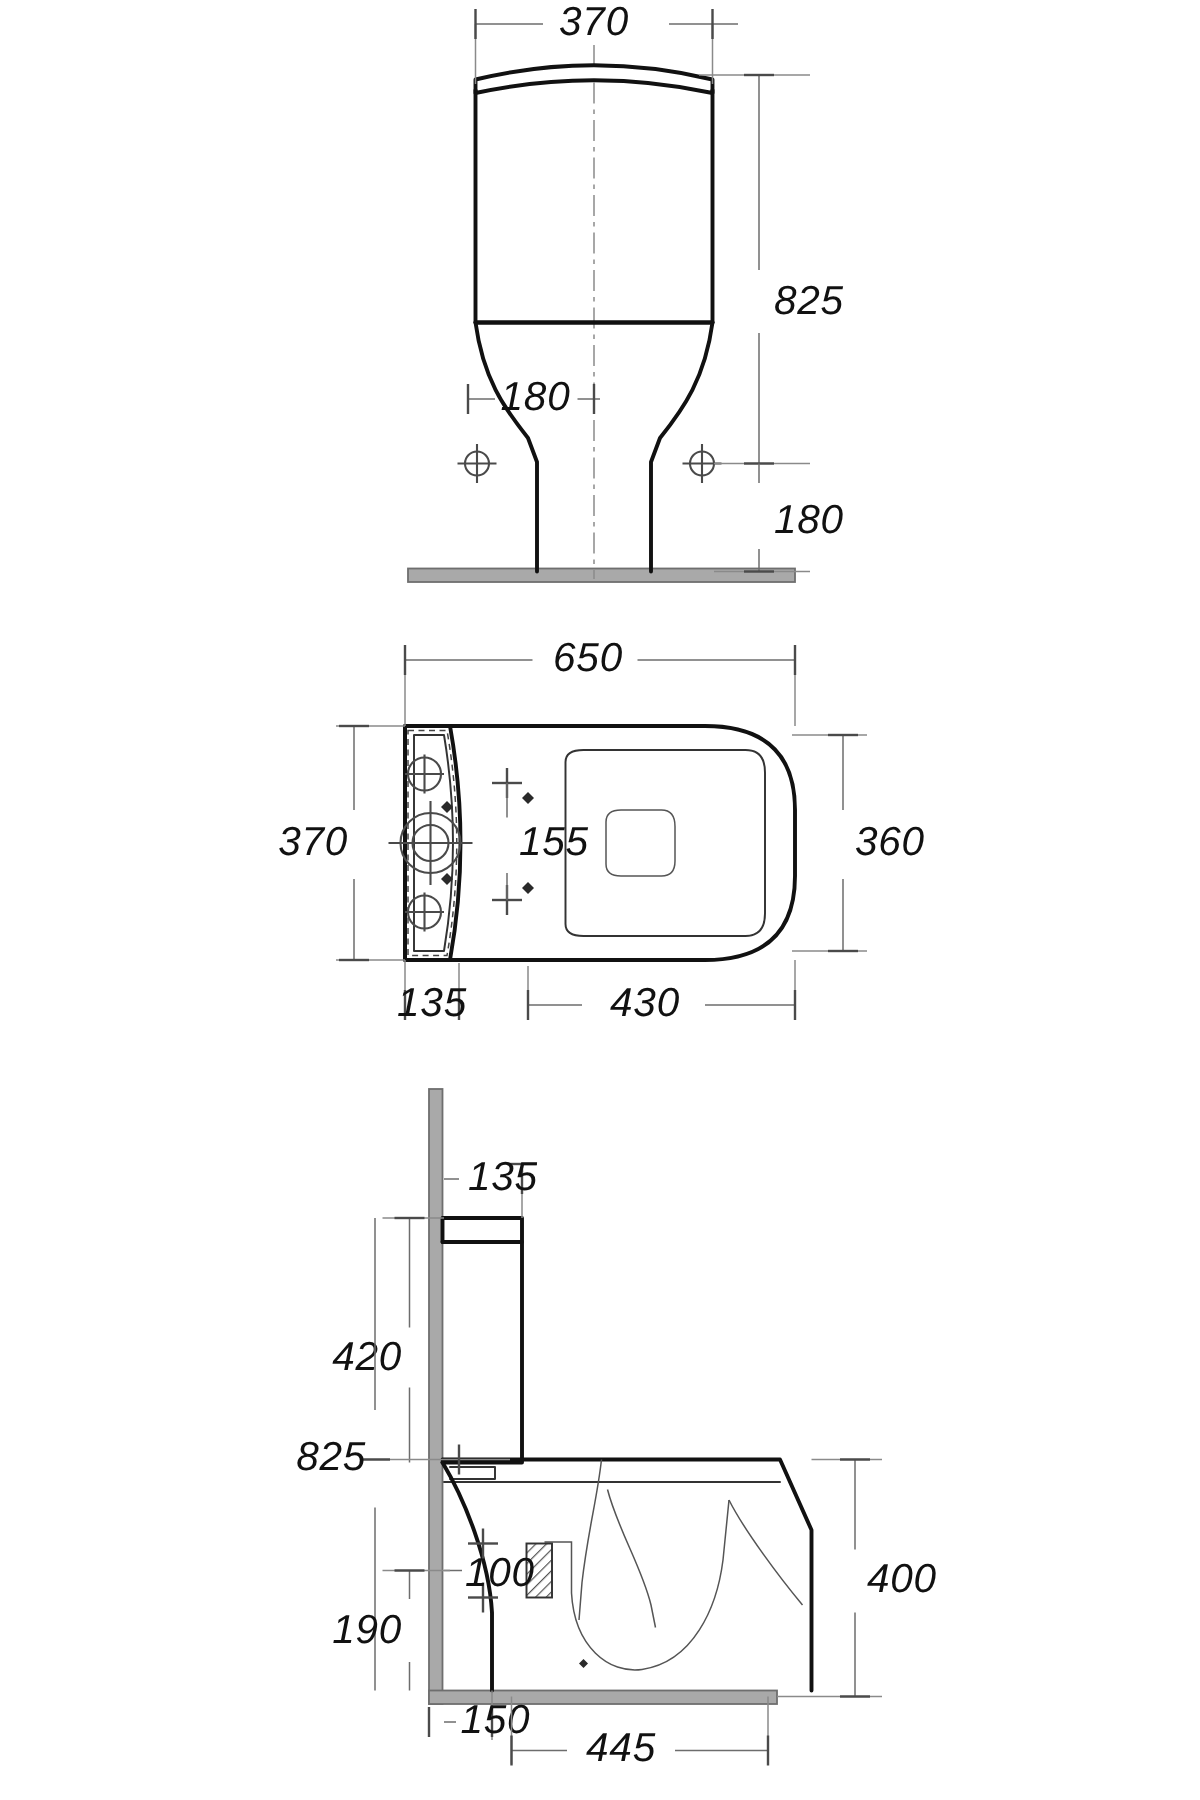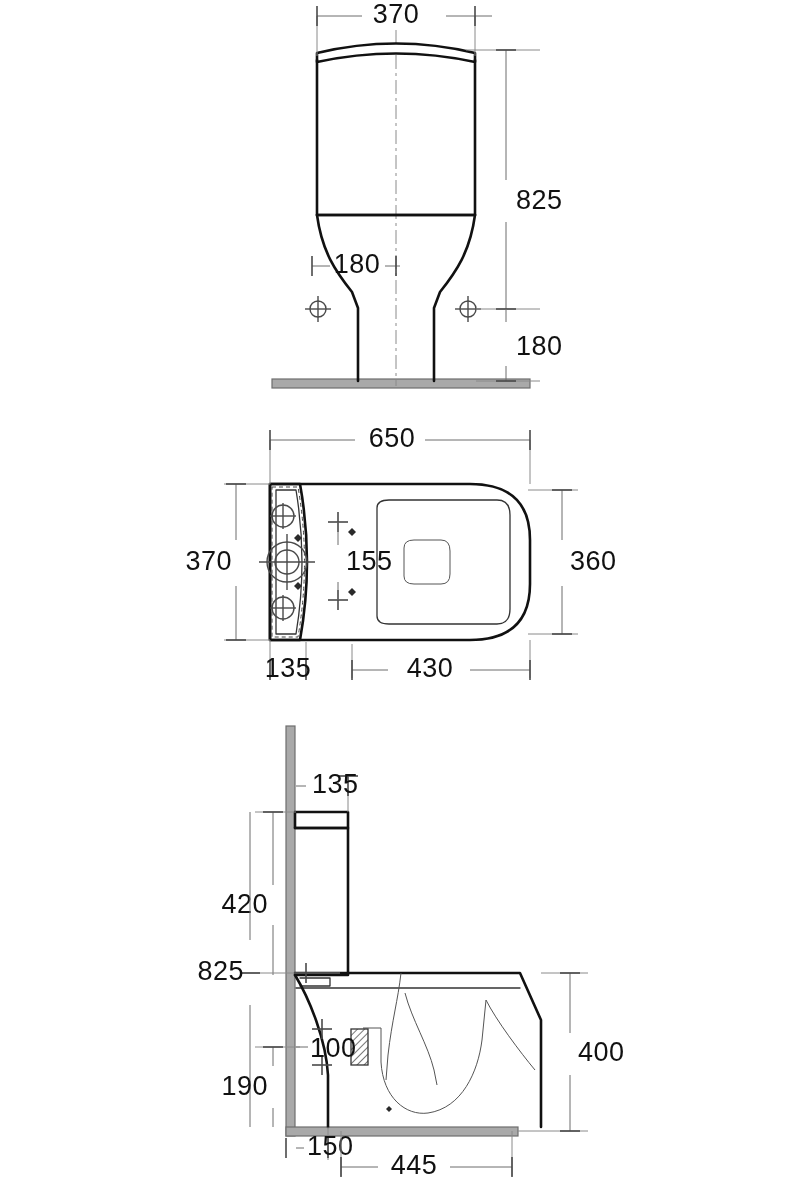--- a/index.html
+++ b/index.html
@@ -1,21 +1,21 @@
 <!DOCTYPE html>
 <html><head>
 <meta charset="utf-8">
 <style>
   html,body{margin:0;padding:0;background:#ffffff;}
   body{
     width:800px;height:1200px;position:relative;overflow:hidden;
     font-family:"Liberation Sans",sans-serif;
     color:#1a1a1a;
   }
-  #drawing-root{position:absolute;inset:0;}
+  #drawing-root{position:absolute;inset:0;font-style:italic;}
   svg.sheet{position:absolute;left:0;top:0;width:800px;height:1200px;display:block;}
   text{
     font-family:"Liberation Sans",sans-serif;
     font-size:27px;
     fill:#111111;
     dominant-baseline:middle;
   }
   text.dim{font-size:27px;letter-spacing:0.5px;}
   .obj      {fill:none;stroke:#111111;stroke-width:2.6;stroke-linejoin:round;stroke-linecap:round;}
   .obj-thin {fill:none;stroke:#333333;stroke-width:1.3;stroke-linejoin:round;stroke-linecap:round;}

